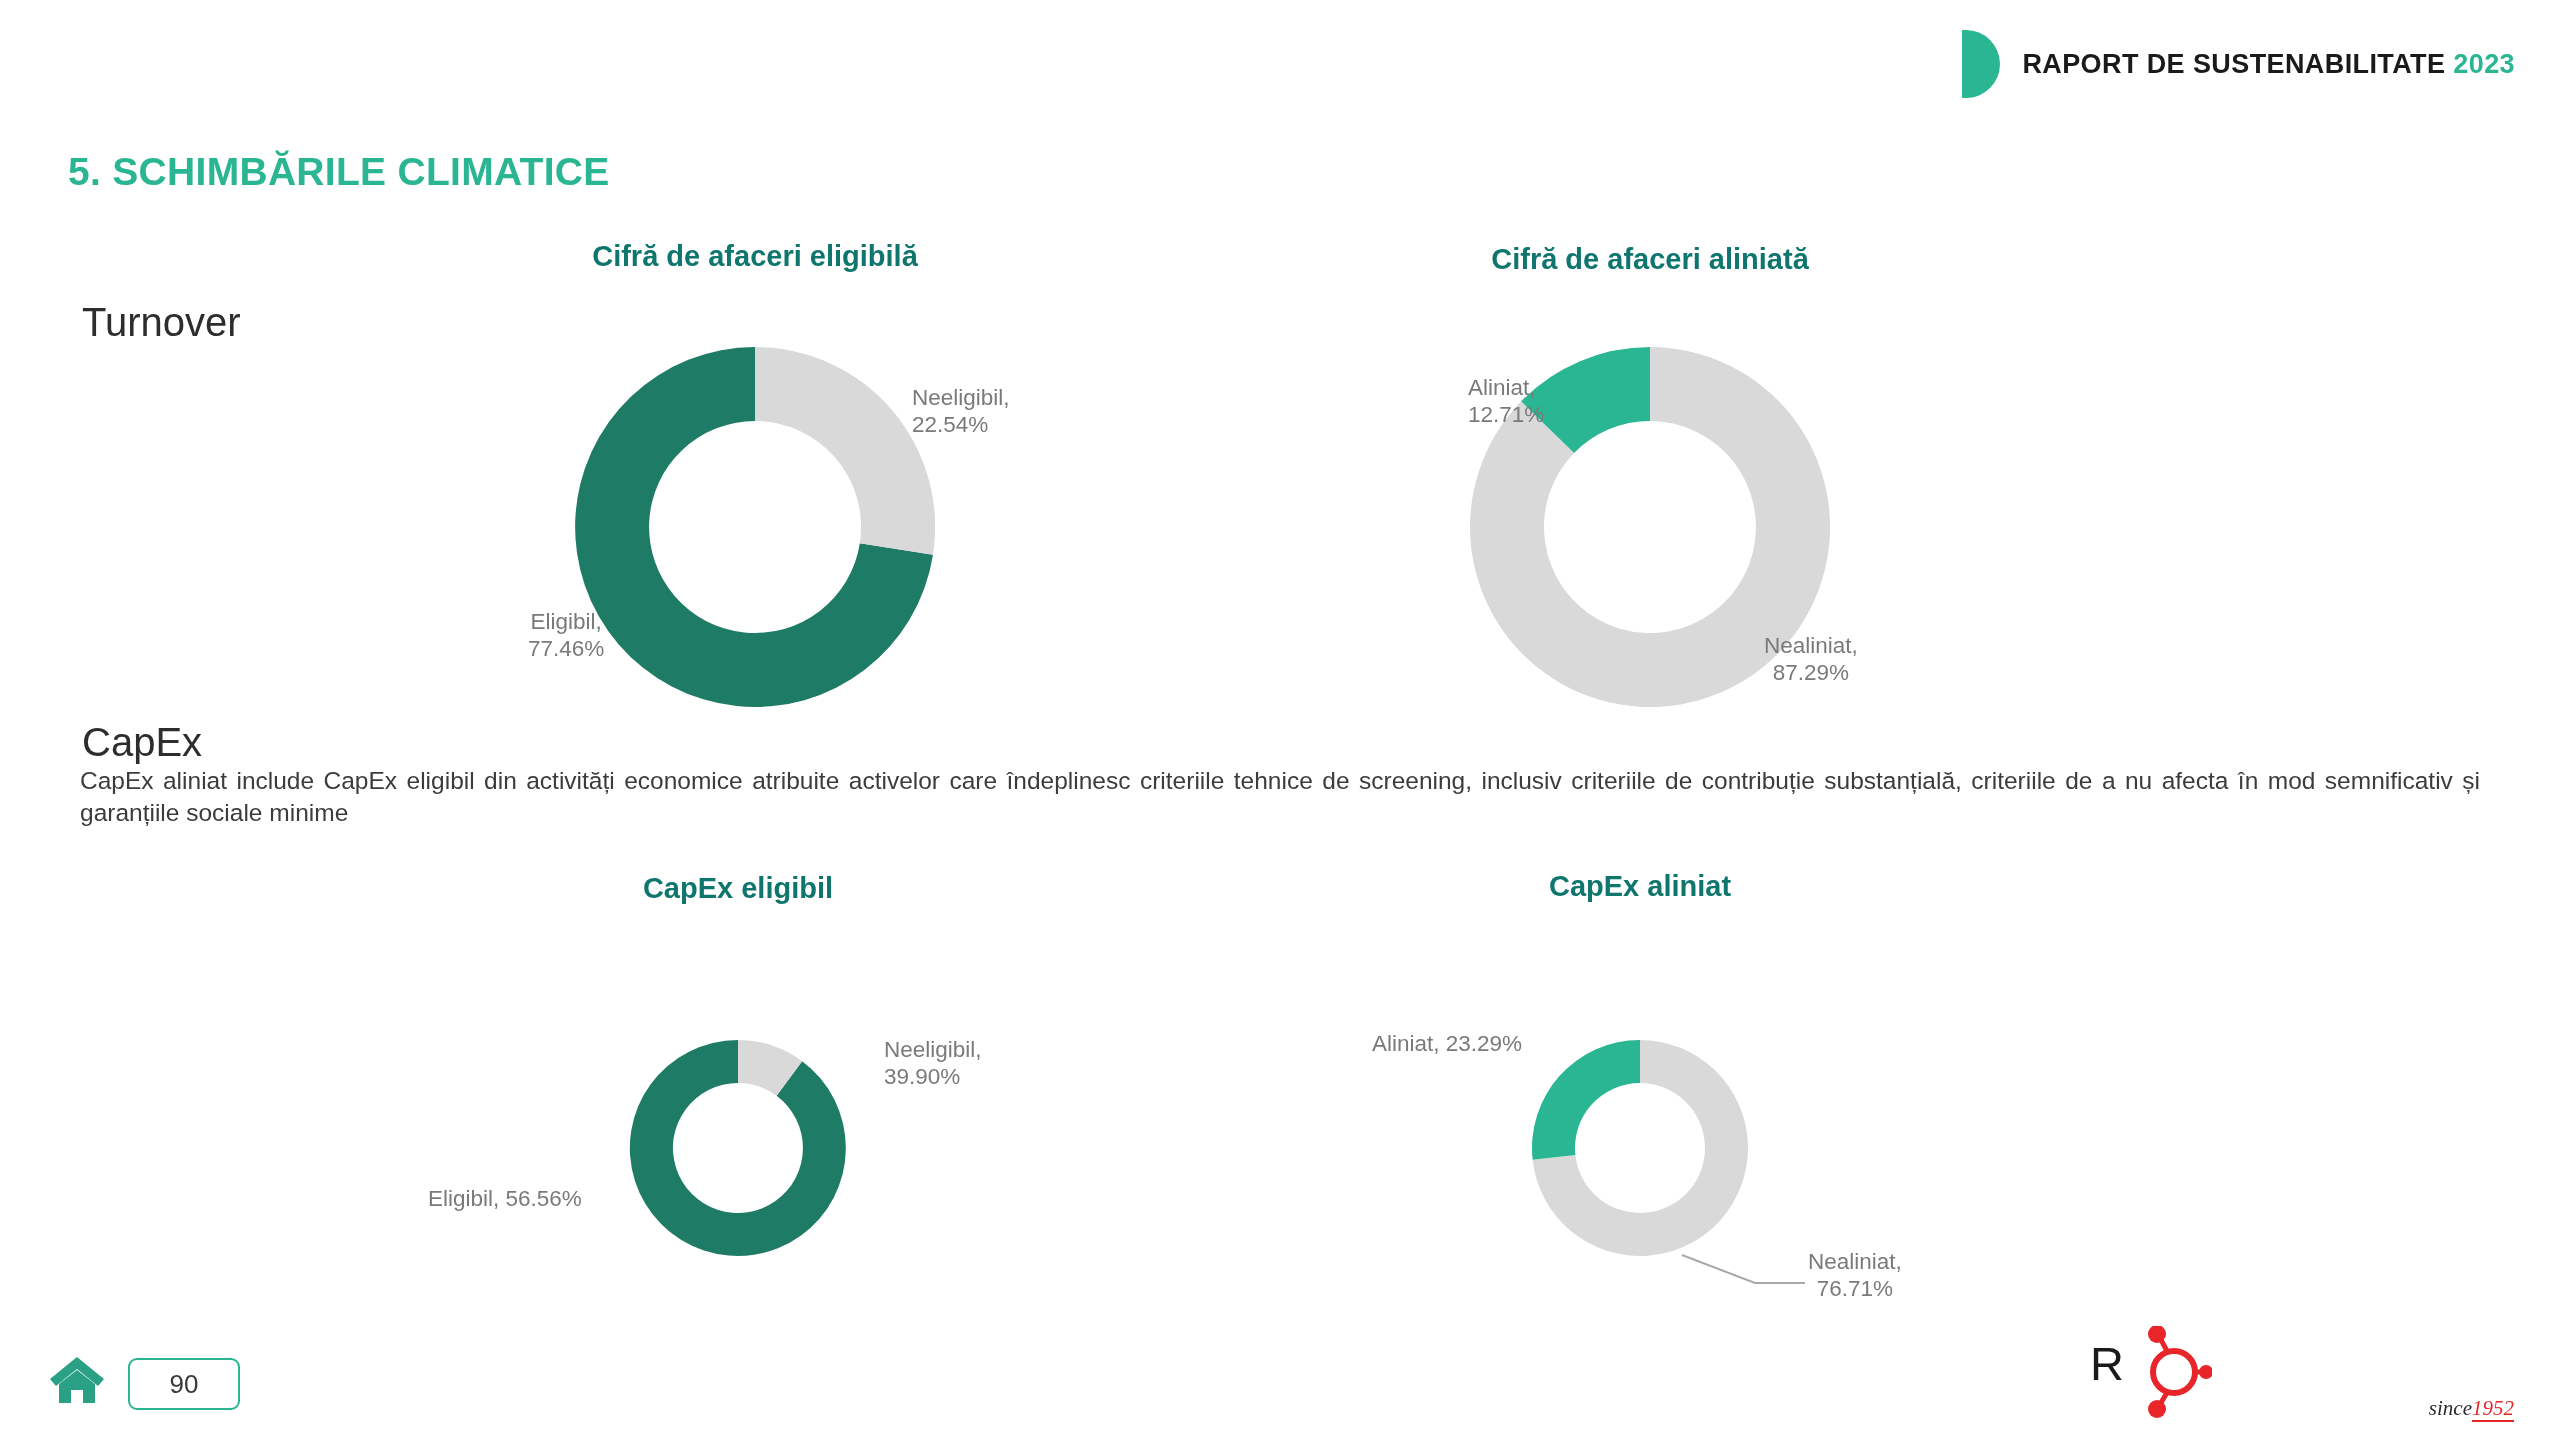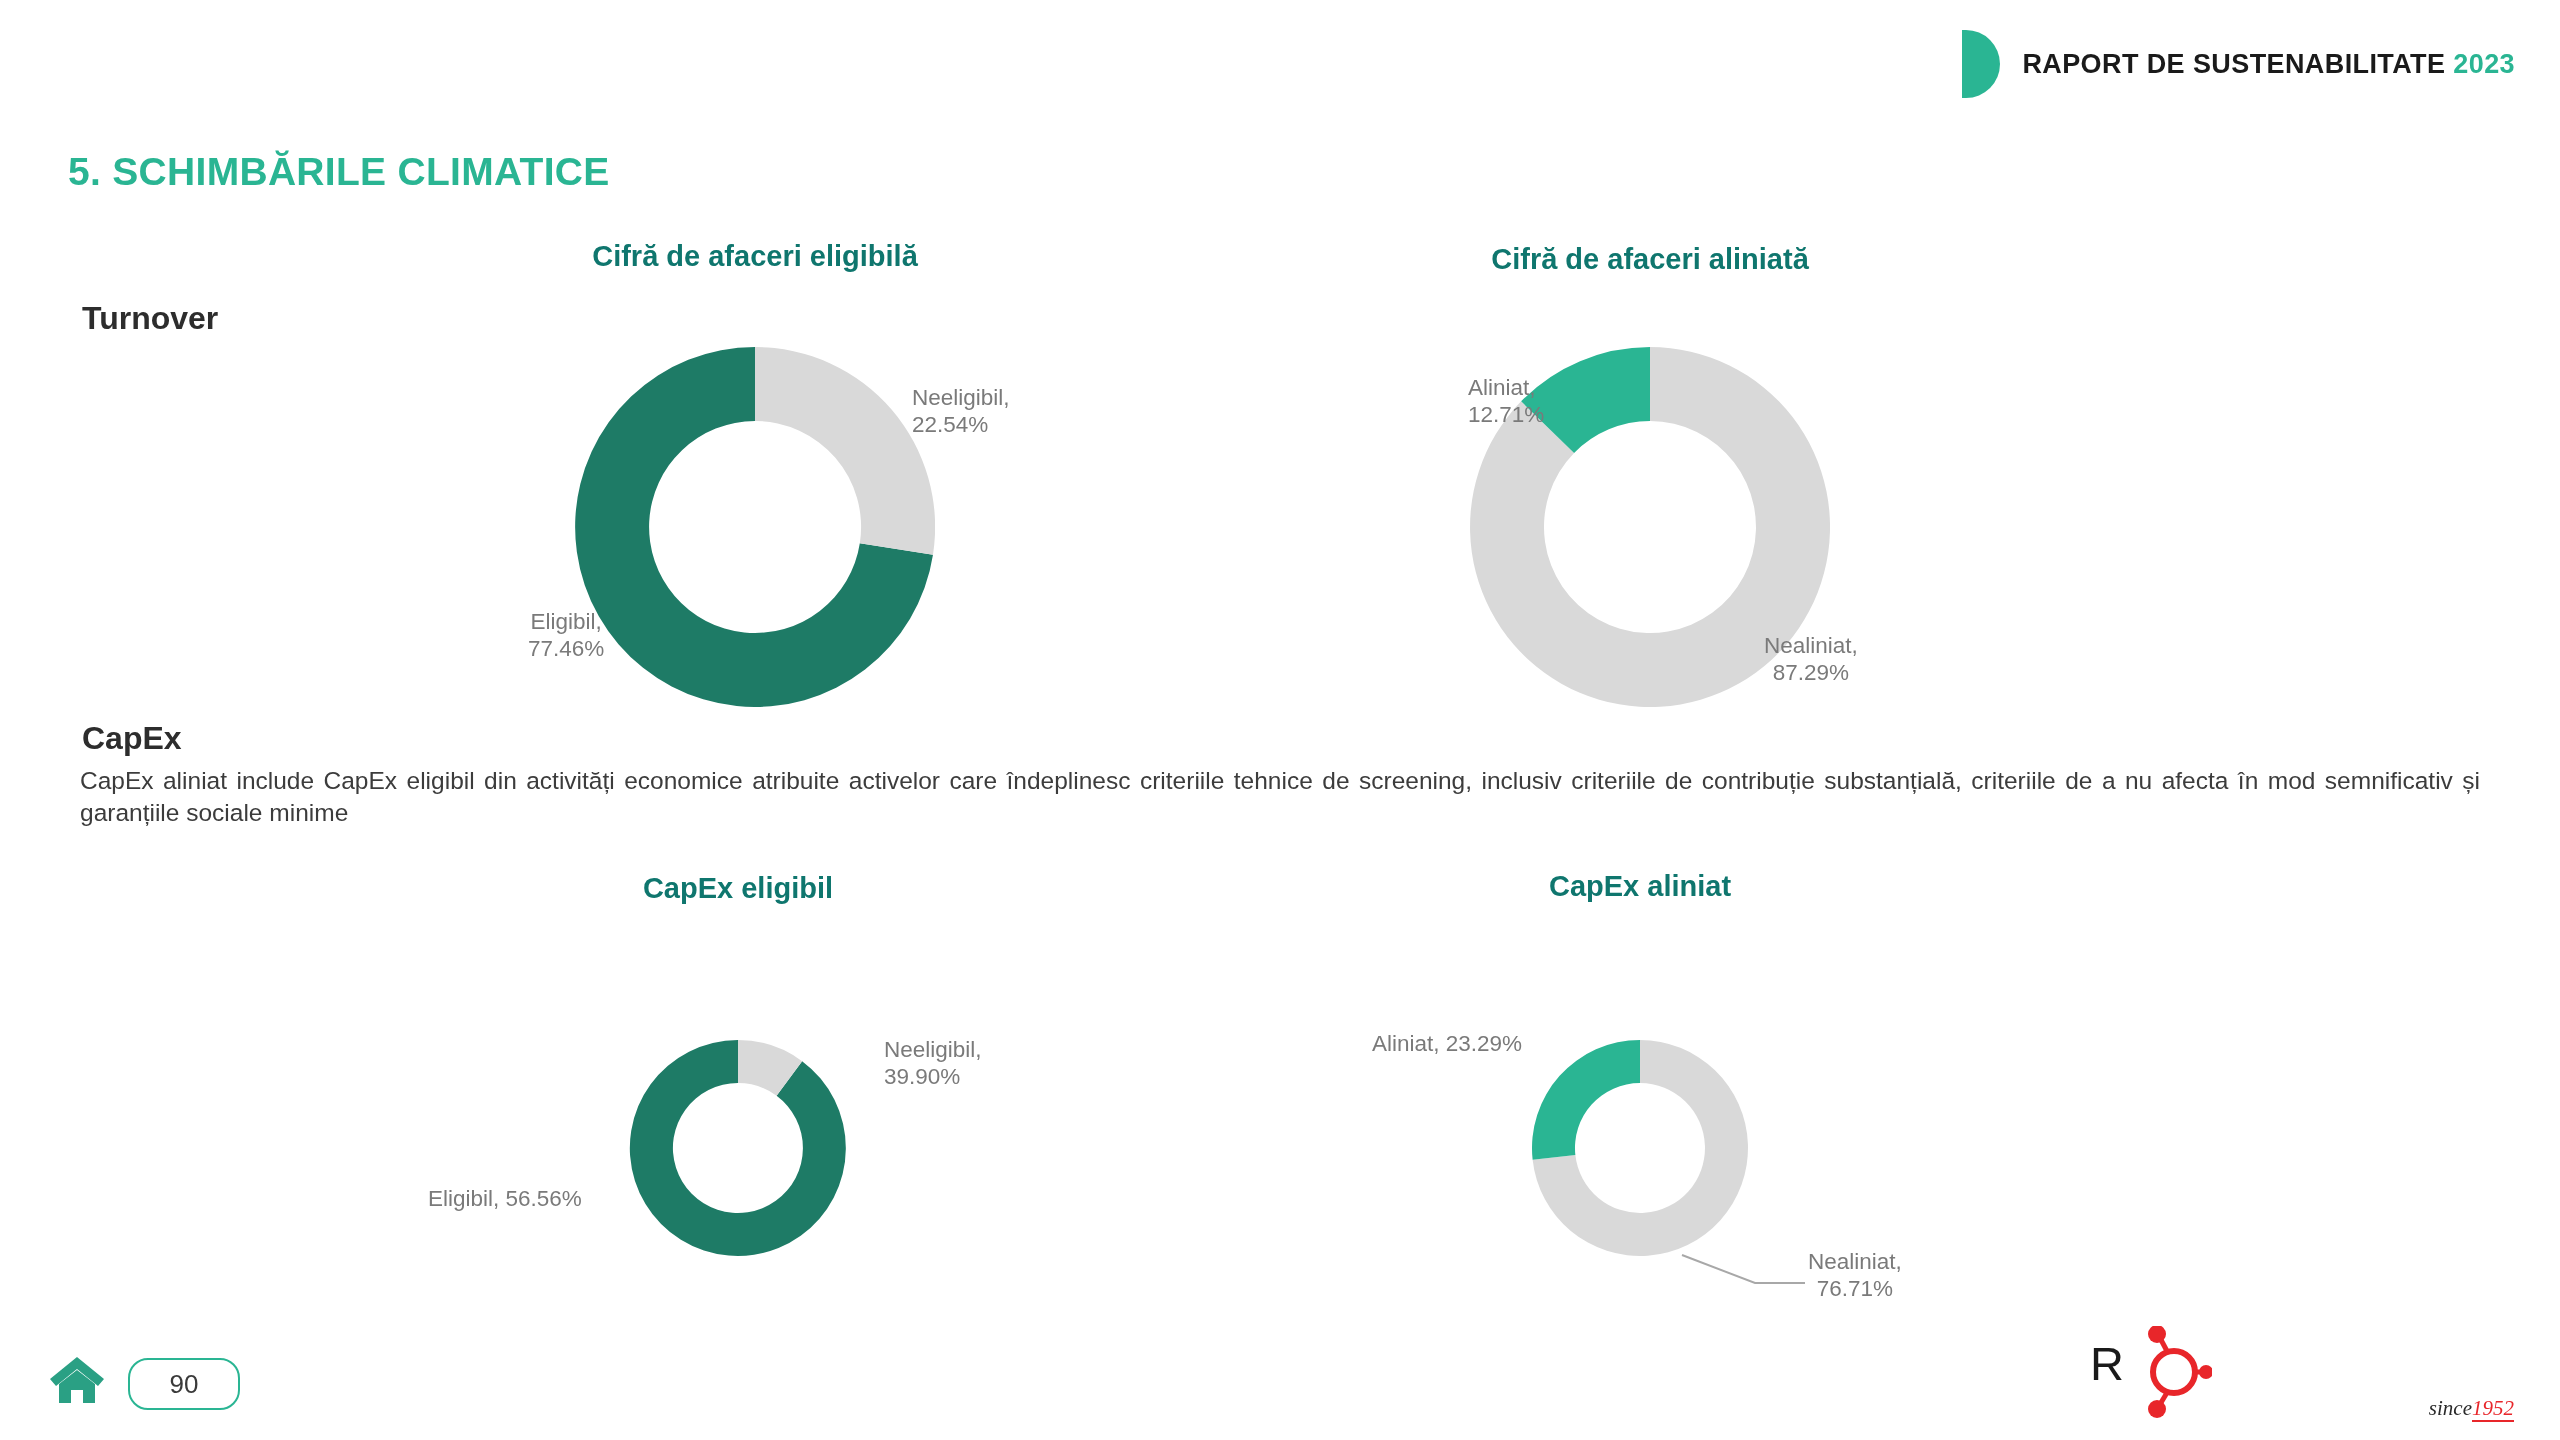--- a/index.html
+++ b/index.html
@@ -11,38 +11,38 @@
   .hdr-mark{width:38px;height:68px;background:#2AB593;
             border-radius:0 40px 40px 0;}
   .hdr-txt{font-size:27px;font-weight:bold;letter-spacing:.4px;color:#1A1A1A;white-space:nowrap;}
   .hdr-txt .yr{color:#2AB593;}
 
   
   .sec-title{position:absolute;left:68px;top:150px;font-size:39px;font-weight:bold;
              color:#2AB593;letter-spacing:.3px;white-space:nowrap;}
 
   
-  .row-label{position:absolute;font-size:32px;font-weight:bold;color:#2D2D2D;white-space:nowrap;}
+  .row-label{position:absolute;font-size:40px;font-weight:normal;color:#2D2D2D;white-space:nowrap;}
   #lbl-turnover{left:82px;top:300px;}
   #lbl-capex{left:82px;top:680px;margin-top:40px;}
 
   
   .body-par{position:absolute;left:80px;top:765px;width:2400px;font-size:24.5px;
             line-height:1.32;color:#3C3C3C;text-align:justify;}
 
   
   .chart{position:absolute;}
   .chart-title{position:absolute;font-size:29px;font-weight:bold;color:#0f766e;
                white-space:nowrap;transform:translateX(-50%);}
   .donut-lbl{position:absolute;font-size:22.5px;color:#7A7A7A;line-height:1.22;white-space:pre;}
 
   
   .footer-home{position:absolute;left:48px;top:1355px;width:58px;height:50px;}
   .page-box{position:absolute;left:128px;top:1358px;width:108px;height:48px;
-            border:2.5px solid #2AB593;border-radius:20px;display:flex;
+            border:2.5px solid #2AB593;border-radius:9px;display:flex;
             align-items:center;justify-content:center;font-size:26px;color:#3A3A3A;
             background:#fff;}
   .logo{position:absolute;right:40px;top:1330px;width:430px;height:100px;}
 </style>
 </head>
 <body>
 
 <div class="hdr">
   <div class="hdr-mark"></div>
   <div class="hdr-txt">

